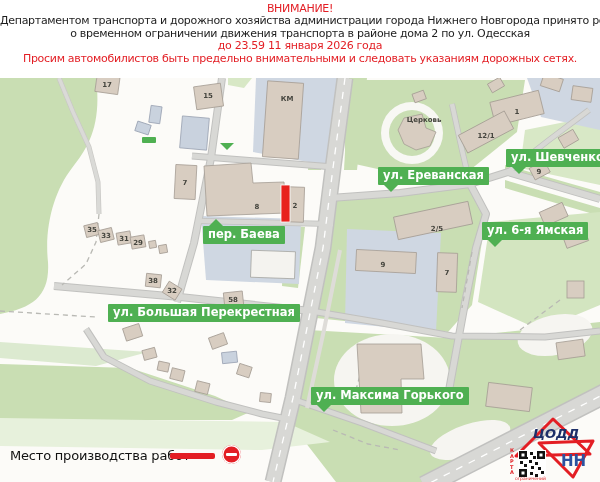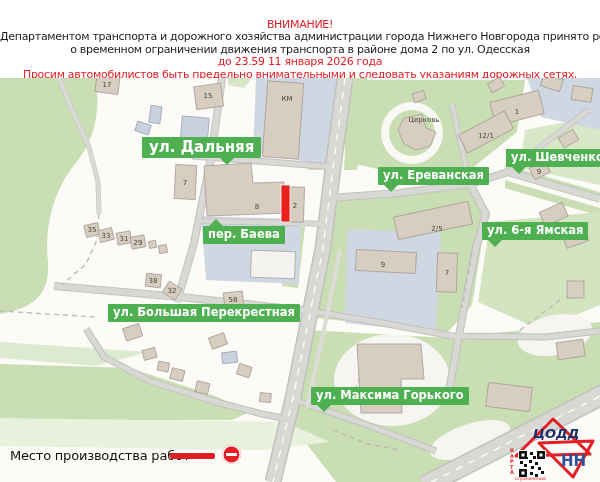--- a/index.html
+++ b/index.html
@@ -1,33 +1,33 @@
 <!DOCTYPE html>
 <html><head>
 <meta charset="utf-8">
 <style>
   html,body{margin:0;padding:0;}
   #page{position:relative;width:600px;height:482px;background:#ffffff;overflow:hidden;
         font-family:"DejaVu Sans",sans-serif;}
   
-  #header{position:absolute;left:0;top:0;width:600px;height:78px;background:#fff;padding-top:19px;}
+  #header{position:absolute;left:0;top:0;width:600px;height:78px;background:#fff;padding-top:3px;}
   .hline{text-align:center;font-size:11px;line-height:12.4px;color:#1d1d1d;letter-spacing:-0.3px;white-space:nowrap;}
   .hline.red{color:#e31e24;}
   
   #map{position:absolute;left:0;top:78px;width:600px;height:404px;}
   #map svg{position:absolute;left:0;top:0;}
   
   .slabel{position:absolute;background:#4fb052;color:#fff;font-weight:bold;font-size:11.5px;
           line-height:1;padding:3px 5px;white-space:nowrap;border-radius:1px;z-index:5;}
   .slabel.big{font-size:15px;padding:3px 7px;}
   .ptr{position:absolute;width:0;height:0;border:7px solid transparent;}
   .ptr.down{border-top-color:#4fb052;border-bottom-width:0;bottom:-7px;}
   .ptr.up{border-bottom-color:#4fb052;border-top-width:0;top:-7px;}
   
-  .blabel{position:absolute;font-size:7px;color:#45453e;transform:translate(-50%,-50%);z-index:4;white-space:nowrap;}
+  .blabel{position:absolute;font-size:7px;color:#45453e;transform:translate(-50%,-50%);z-index:4;white-space:nowrap;font-weight:bold;}
   
   #legend{position:absolute;left:0;top:440px;width:380px;height:42px;z-index:6;}
   #legend .ltext{position:absolute;left:10px;top:8px;font-size:13px;color:#111;letter-spacing:-0.2px;white-space:nowrap;}
   #legend .redline{position:absolute;left:170px;top:13px;width:45px;height:6px;background:#e31e24;border-radius:2px;}
   #legend .noentry{position:absolute;left:222px;top:5px;width:19px;height:19px;background:#e31e24;border-radius:50%;
                    box-shadow:inset 0 0 0 1.5px #fff;}
   #legend .noentry .bar{position:absolute;left:4px;top:8px;width:11px;height:3px;background:#fff;border-radius:1px;}
   
   #logo{position:absolute;left:503px;top:415px;width:97px;height:67px;z-index:7;}
   #logo .t1{position:absolute;left:30px;top:11px;font-size:13px;font-weight:bold;font-style:italic;color:#1d2f69;white-space:nowrap;}
@@ -198,21 +198,20 @@
     <span class="blabel" style="left:447px;top:195px">7</span>
     <span class="blabel" style="left:92px;top:152px">35</span>
     <span class="blabel" style="left:106px;top:158px">33</span>
     <span class="blabel" style="left:124px;top:161px">31</span>
     <span class="blabel" style="left:138px;top:165px">29</span>
     <span class="blabel" style="left:153px;top:203px">38</span>
     <span class="blabel" style="left:172px;top:213px">32</span>
     <span class="blabel" style="left:233px;top:222px">58</span>
 
     <div class="slabel big" style="left:142px;top:59px">
-      <span>ул. Дальняя</span>
       <i class="ptr down" style="left:78px"></i>
     </div>
     <div class="slabel" style="left:378px;top:89px">
       <span>ул. Ереванская</span>
       <i class="ptr down" style="left:6px"></i>
     </div>
     <div class="slabel" style="left:506px;top:71px">
       <span>ул. Шевченко</span>
       <i class="ptr down" style="left:6px"></i>
     </div>

